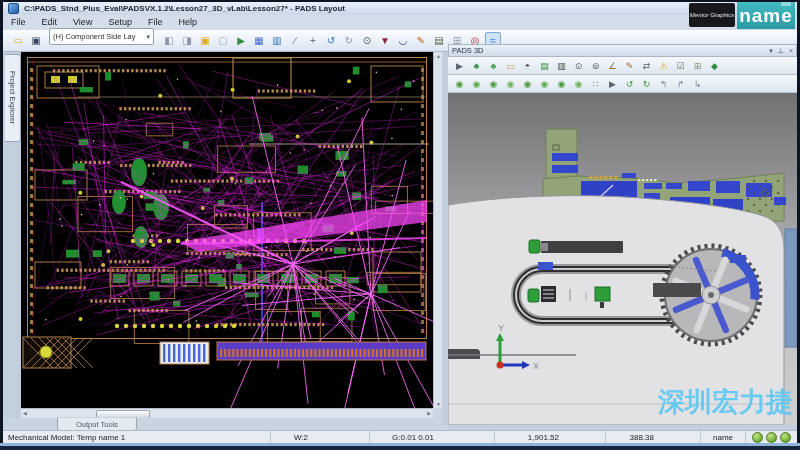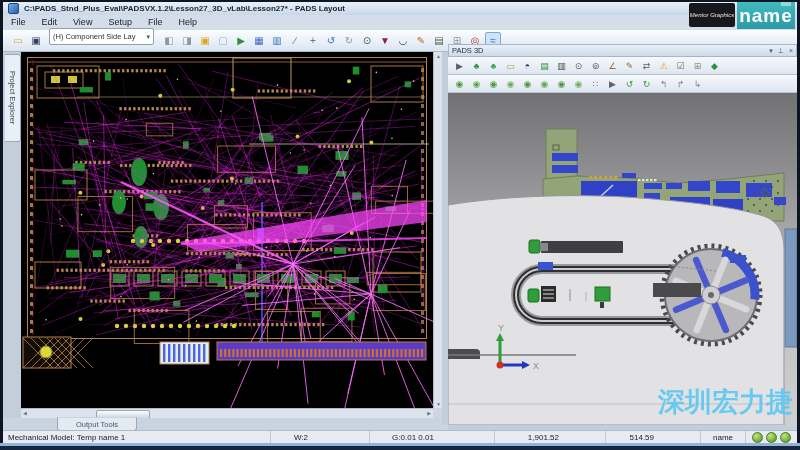--- a/index.html
+++ b/index.html
@@ -1253,21 +1253,21 @@
 
 <div class="abs belowleft"></div>
 <div class="abs outtab">Output Tools</div>
 
 <div class="abs statusbar">
   <span class="lft">Mechanical Model: Temp name 1</span>
   <span class="rgt">
     <span class="sfield" style="min-width:44px">W:2</span>
     <span class="sfield" style="min-width:70px">G:0.01 0.01</span>
     <span class="sfield" style="min-width:56px;justify-content:flex-end">1,901.52</span>
-    <span class="sfield" style="min-width:40px;justify-content:flex-end">514.59</span>
+    <span class="sfield" style="min-width:40px;justify-content:flex-end">388.38</span>
     <span class="sfield" style="min-width:28px">name</span>
     <span class="lights">
         <span class="light"></span>
         <span class="light"></span>
         <span class="light"></span>
       </span>
   </span>
 </div>
 
 <div class="abs bottomstrip1"></div>

